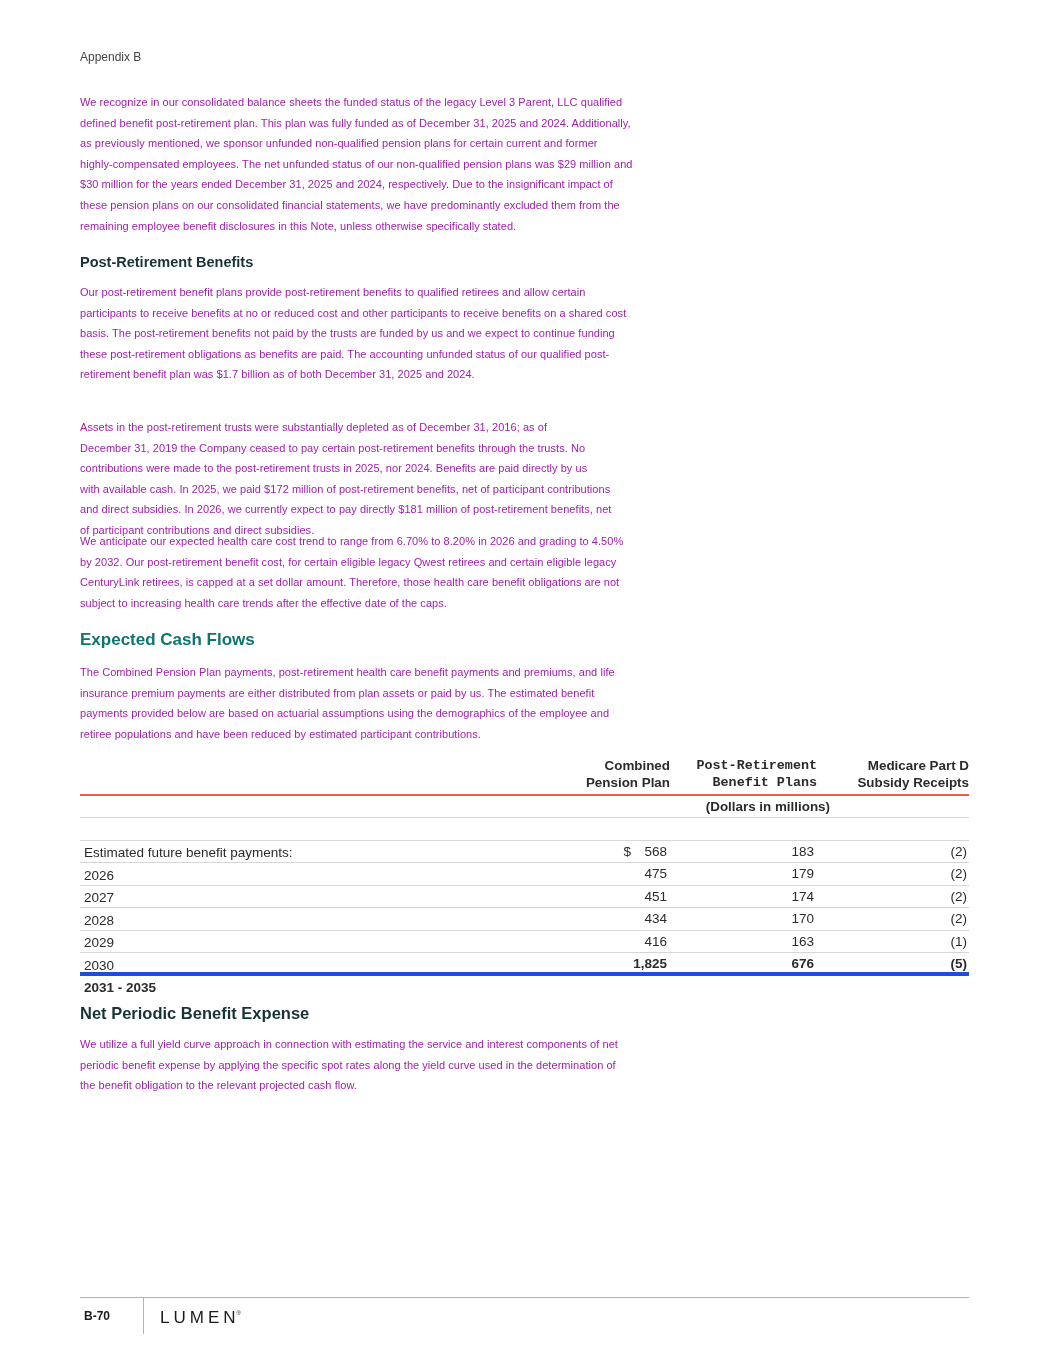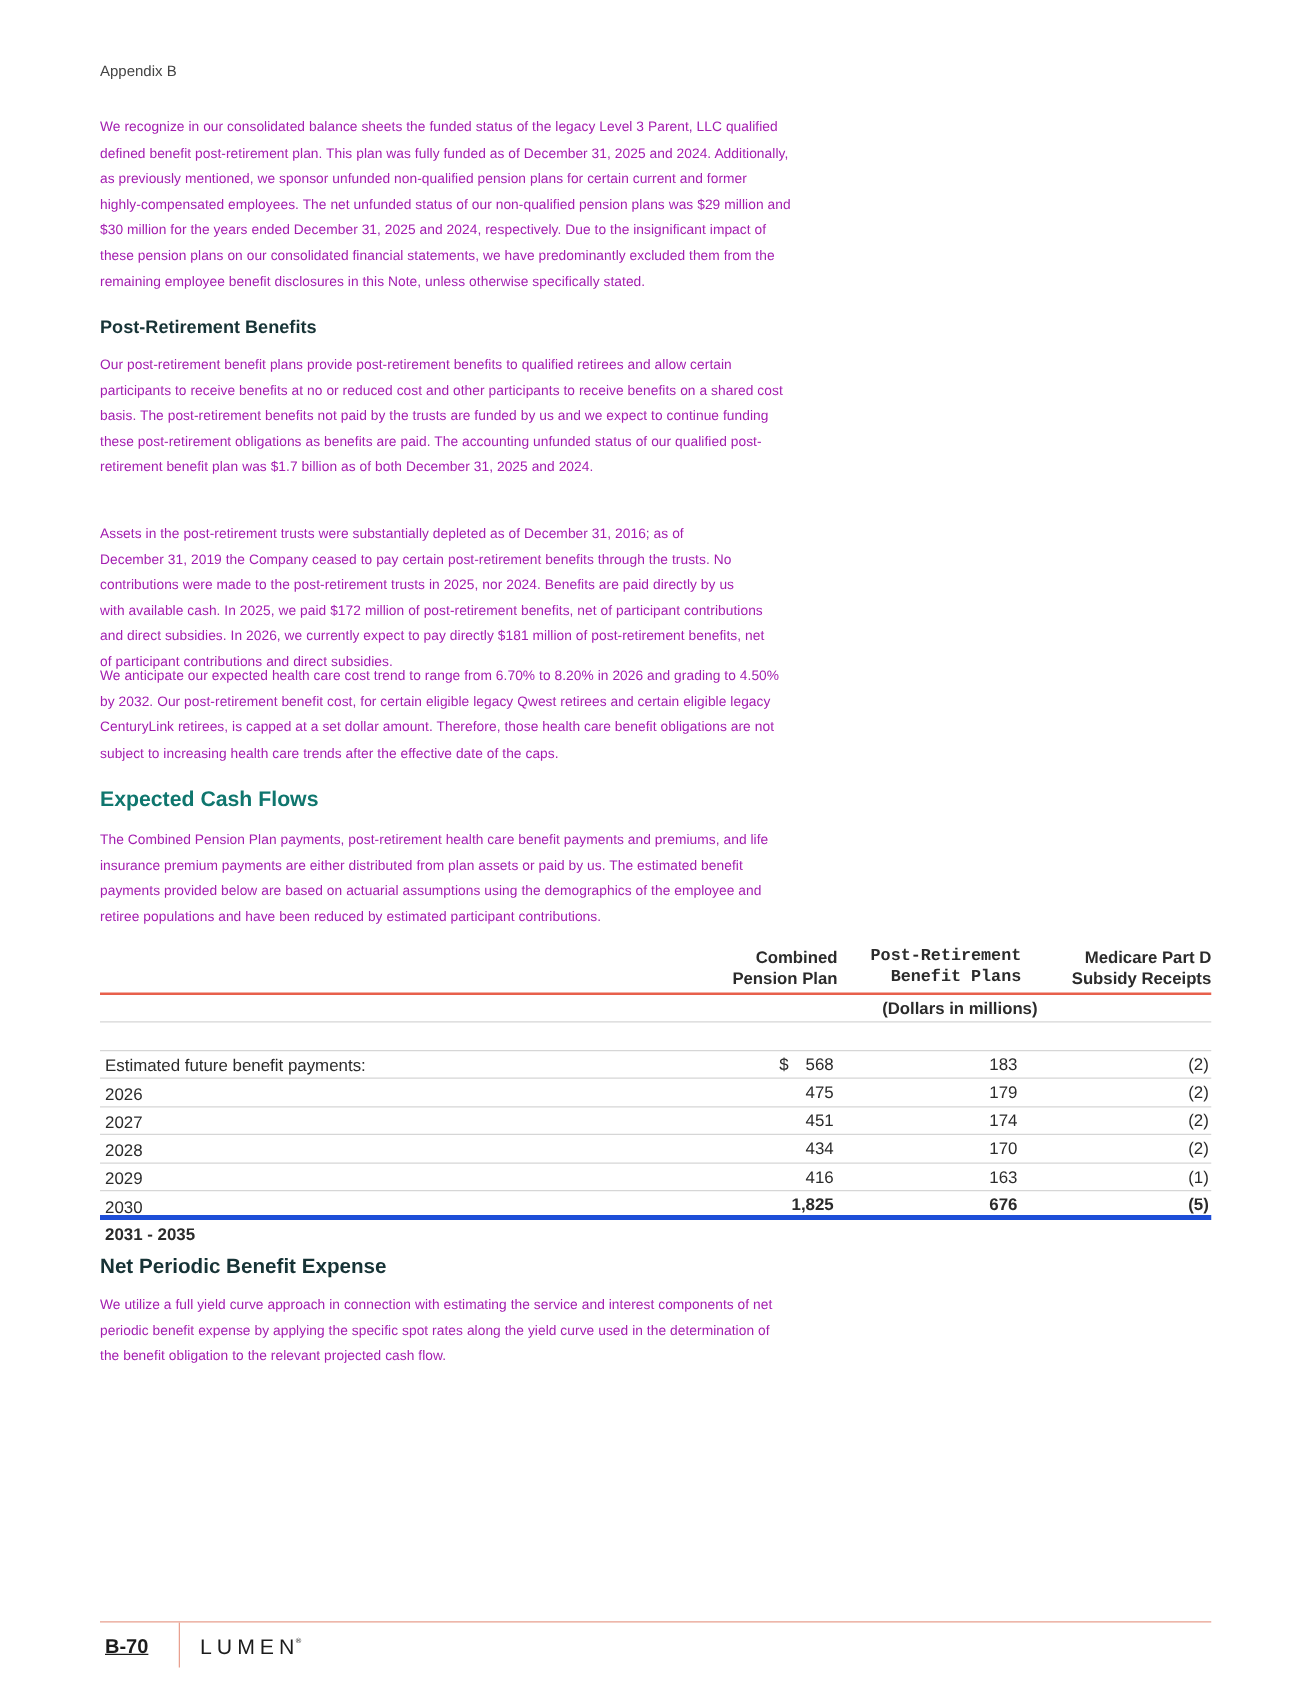--- a/index.html
+++ b/index.html
@@ -59,23 +59,22 @@
     
     .footer-rule {
       position: absolute; left: 80px; top: 1297px; width: 889px; height: 1px;
       background: #e8a08f;
     }
     .footer-vline {
       position: absolute; left: 143px; top: 1298px; width: 1px; height: 36px;
       background: #e8a08f;
     }
     .page-num {
-      position: absolute; left: 84px; top: 1309px; font-weight: bold; font-size: 16px;
+      position: absolute; left: 84px; top: 1309px; font-weight: bold; font-size: 12px;
       color: #1b1b1b;
-      text-decoration: underline;
     }
     .logo {
       position: absolute; left: 160px; top: 1308px; font-size: 17px;
       letter-spacing: 4px; color: #1b1b1b; font-weight: normal;
     }
     .logo sup { font-size: 6px; letter-spacing: 0; vertical-align: top; position: relative; top: 2px; left: -3px; }
   </style>
 </head>
 <body>
 

